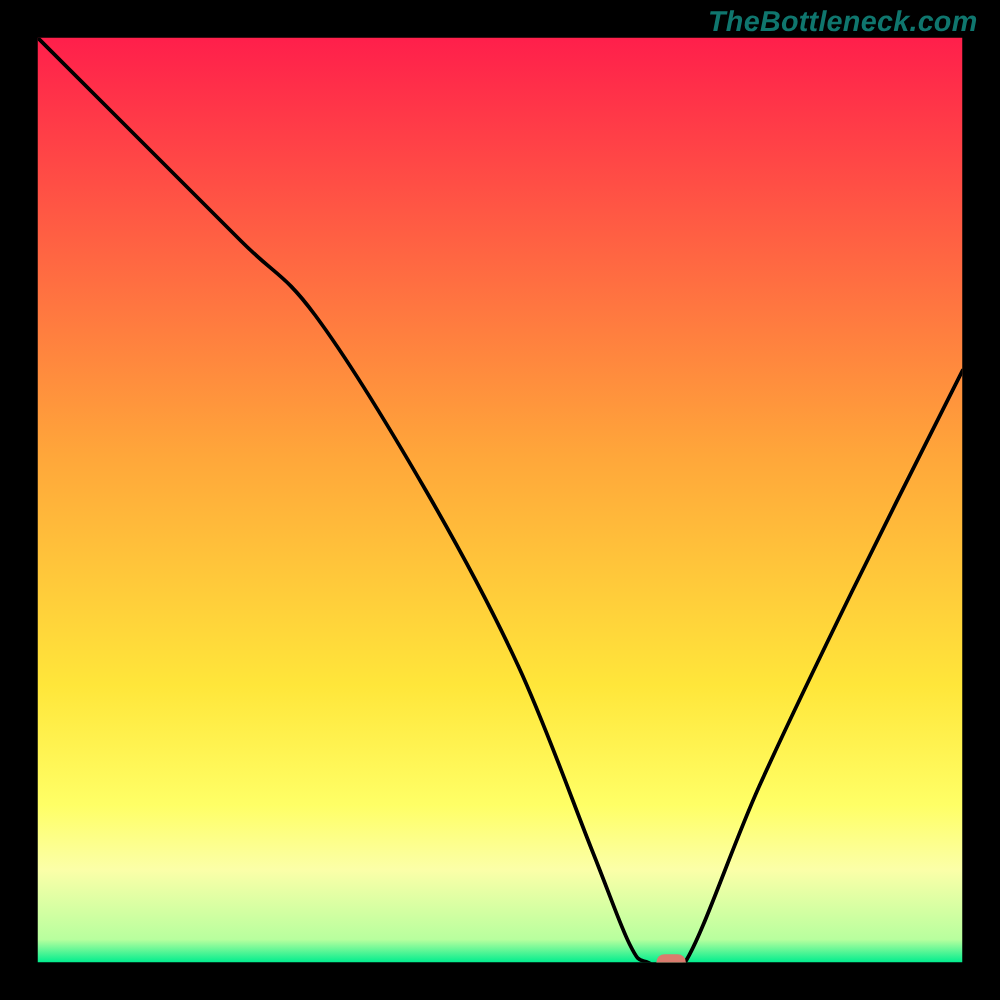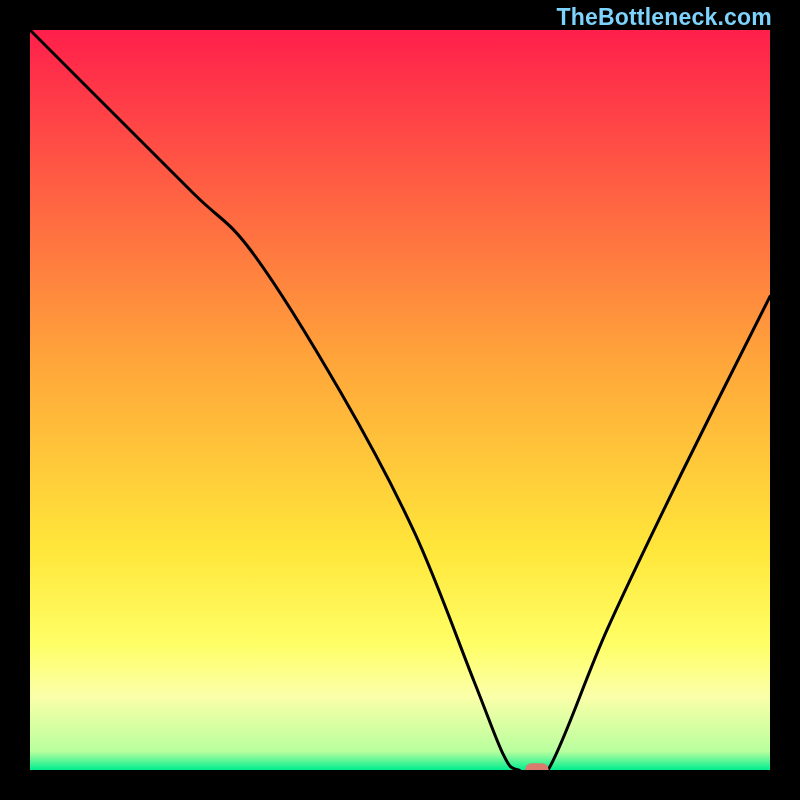--- a/index.html
+++ b/index.html
@@ -12,27 +12,28 @@
   }
   .frame {
     position: relative;
     width: 800px;
     height: 800px;
     background: #000;
   }
   .watermark {
     position: absolute;
     top: 4px;
-    right: 28px;
+    right: 18px;
     font-family: Arial, Helvetica, sans-serif;
     font-size: 23px;
     font-weight: 600;
-    color: #7dd3fc;
+    color: #0f766e;
     letter-spacing: 0.2px;
     user-select: none;
+    font-style: italic;
   }
   .plot {
     position: absolute;
     left: 30px;
     top: 30px;
     width: 740px;
     height: 740px;
   }
   .plot svg {
     display: block;

